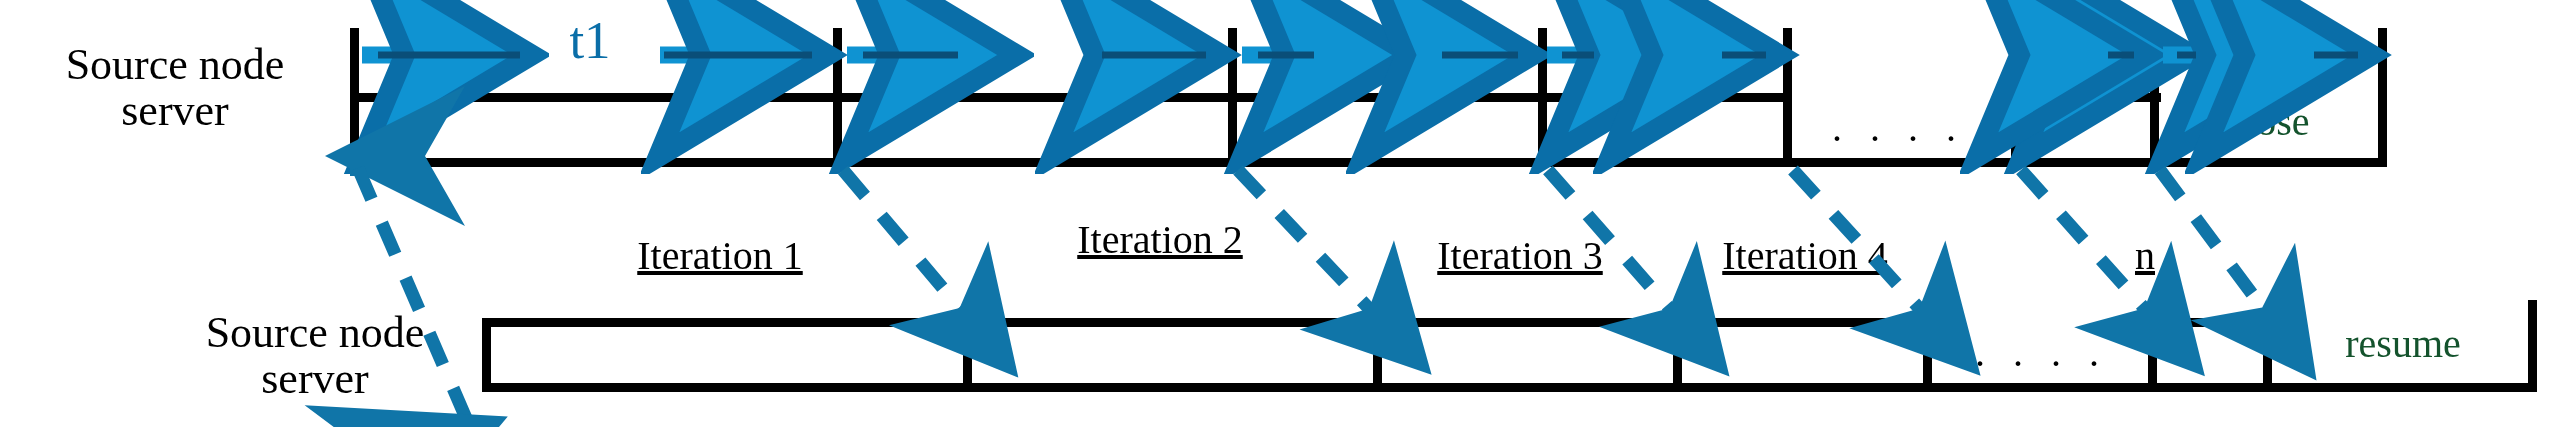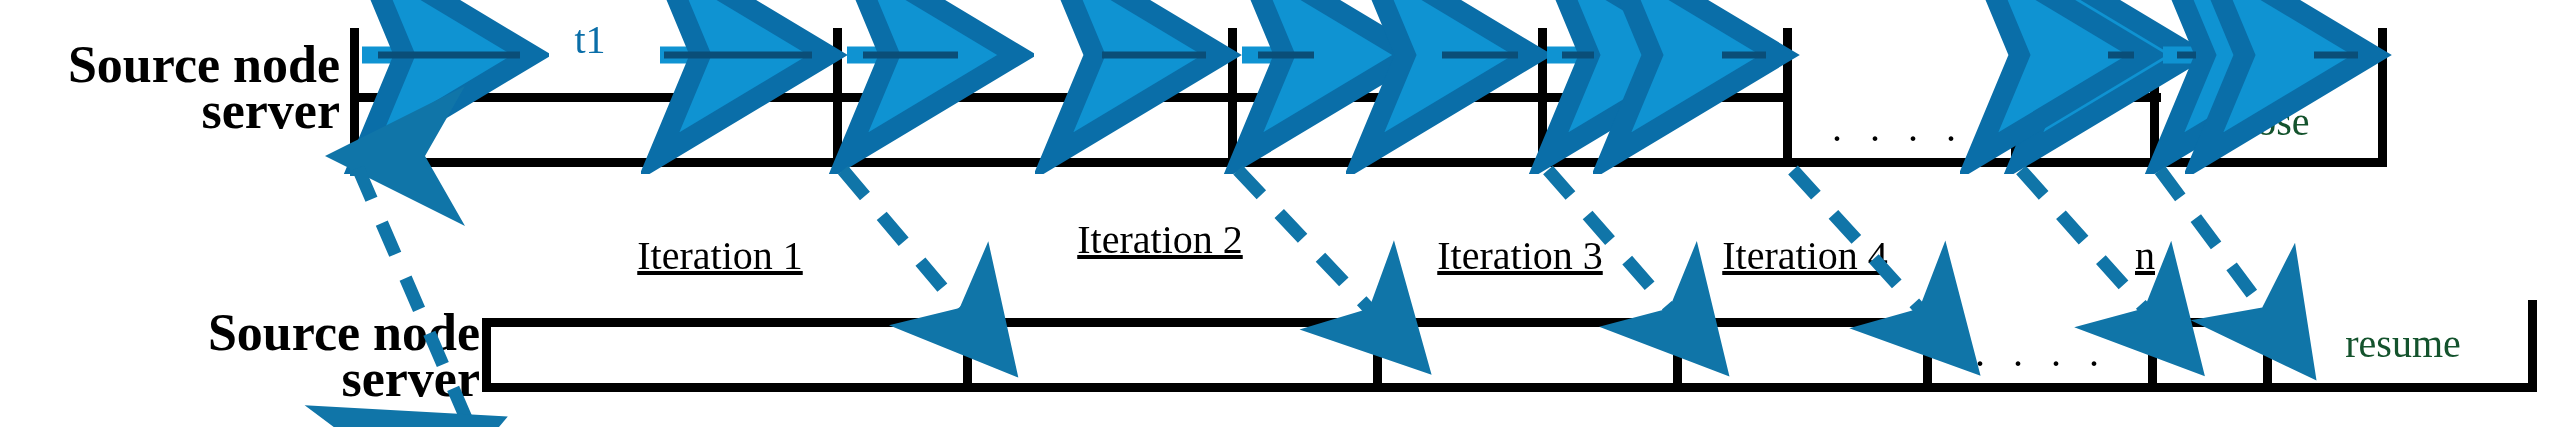--- a/index.html
+++ b/index.html
@@ -1,30 +1,30 @@
 <!DOCTYPE html>
 <html><head>
 <meta charset="utf-8">
 <title>Migration Timeline Diagram</title>
 <style>
   html,body{margin:0;padding:0;background:#ffffff;}
   body{font-family:"Liberation Serif", serif;}
   #stage{position:relative;width:2561px;height:427px;background:#fff;overflow:hidden;}
 
   
-  .rowlabel{position:absolute;text-align:right;color:#000;font-family:"Liberation Serif",serif;
-            font-size:52px;line-height:46px;white-space:nowrap;font-weight:bold;}
+  .rowlabel{position:absolute;text-align:center;color:#000;font-family:"Liberation Serif",serif;
+            font-size:44px;line-height:46px;white-space:nowrap;}
 
   
   .hline{position:absolute;background:#000;}
   .vline{position:absolute;background:#000;}
 
   
   .dimlabel{position:absolute;color:#0a6ea8;font-family:"Liberation Serif",serif;
-            font-size:40px;line-height:40px;white-space:nowrap;text-align:center;}
+            font-size:53px;line-height:40px;white-space:nowrap;text-align:center;}
 
   
   .boxtext{position:absolute;color:#14532d;font-family:"Liberation Serif",serif;
            font-size:40px;line-height:44px;white-space:nowrap;text-align:center;}
   .iterlabel{position:absolute;color:#000;font-family:"Liberation Serif",serif;
              font-size:40px;line-height:44px;white-space:nowrap;text-align:center;text-decoration:underline;}
   .dots{position:absolute;color:#000;font-family:"Liberation Serif",serif;
         font-size:40px;line-height:40px;letter-spacing:9px;white-space:nowrap;}
 
   svg.overlay{position:absolute;left:0;top:0;width:2561px;height:427px;overflow:visible;}

